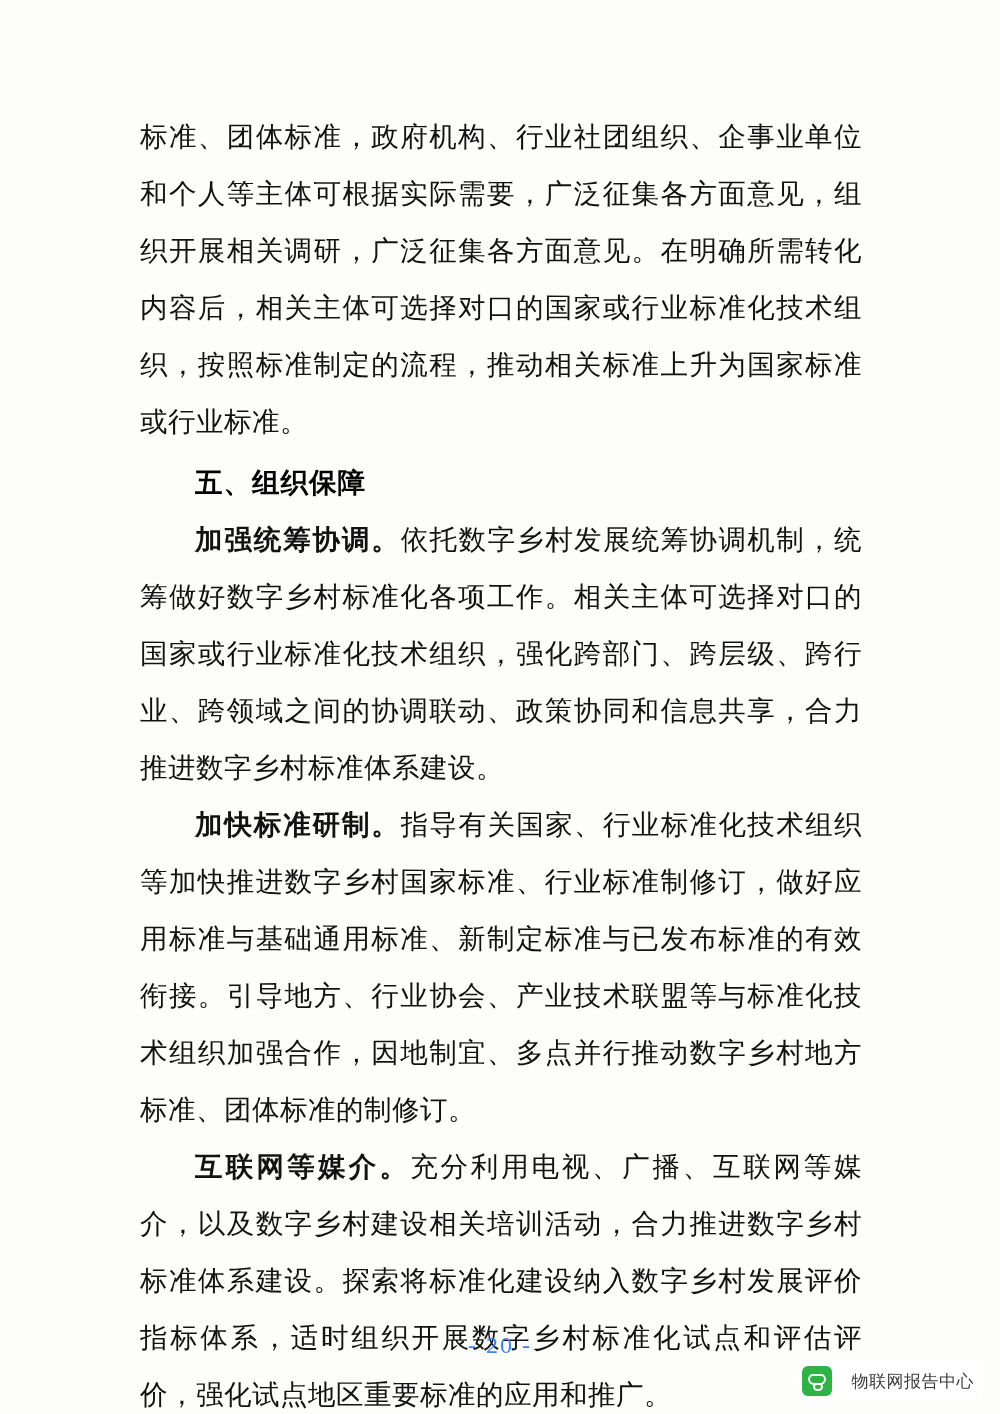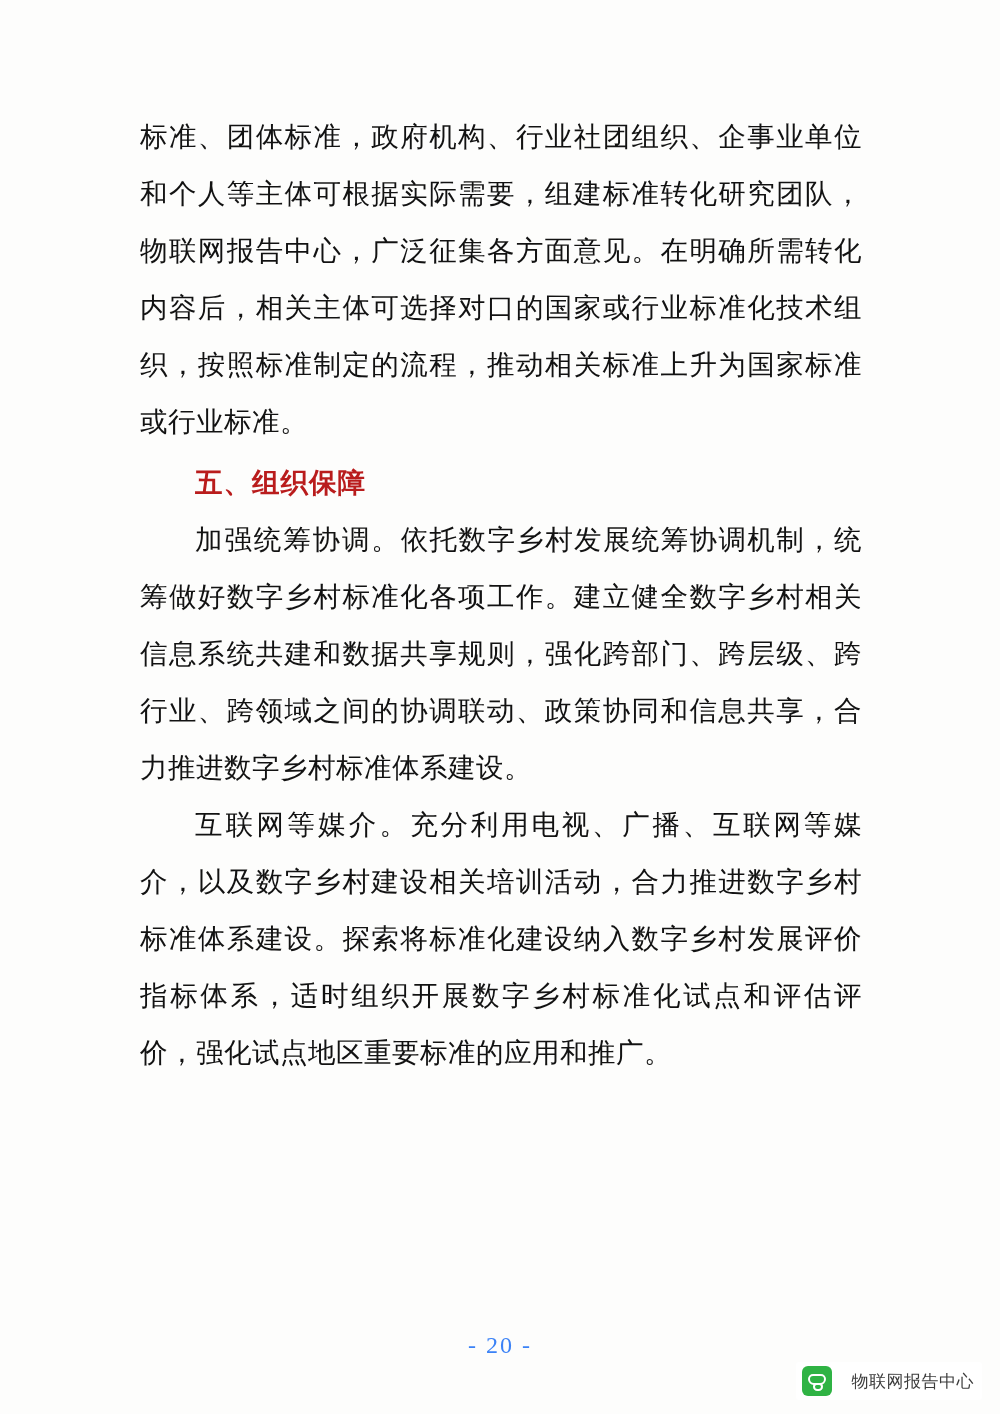--- a/index.html
+++ b/index.html
@@ -38,24 +38,24 @@
   p.indent {
     text-indent: 2em;
   }
   .heading {
     margin: 0;
     font-size: 27.5px;
     line-height: 57px;
     font-weight: bold;
     text-indent: 2em;
     letter-spacing: 1px;
-    color: #b91c1c;
+    color: #000000;
   }
   .lead {
-    font-weight: normal;
+    font-weight: bold;
     letter-spacing: 1px;
   }
   .spacer-sm { height: 4px; }
   .page-number {
     position: absolute;
     left: 0;
     right: 0;
     top: 1332px;
     text-align: center;
     font-size: 24px;
@@ -113,28 +113,29 @@
     white-space: nowrap;
   }
 </style>
 </head>
 <body>
 
 <div class="page">
 
   <div class="content">
 
-    <p class="para">标准、团体标准，政府机构、行业社团组织、企事业单位和个人等主体可根据实际需要，组建标准转化研究团队，物联网报告中心，广泛征集各方面意见。在明确所需转化内容后，相关主体可选择对口的国家或行业标准化技术组织，按照标准制定的流程，推动相关标准上升为国家标准或行业标准。</p>
+    <p class="para">标准、团体标准，政府机构、行业社团组织、企事业单位和个人等主体可根据实际需要，广泛征集各方面意见，组织开展相关调研，广泛征集各方面意见。在明确所需转化内容后，相关主体可选择对口的国家或行业标准化技术组织，按照标准制定的流程，推动相关标准上升为国家标准或行业标准。</p>
 
     <div class="spacer-sm"></div>
 
     <h2 class="heading">五、组织保障</h2>
 
-    <p class="para indent"><span class="lead">加强统筹协调。</span><span>依托数字乡村发展统筹协调机制，统筹做好数字乡村标准化各项工作。建立健全数字乡村相关信息系统共建和数据共享规则，强化跨部门、跨层级、跨行业、跨领域之间的协调联动、政策协同和信息共享，合力推进数字乡村标准体系建设。</span></p>
+    <p class="para indent"><span class="lead">加强统筹协调。</span><span>依托数字乡村发展统筹协调机制，统筹做好数字乡村标准化各项工作。相关主体可选择对口的国家或行业标准化技术组织，强化跨部门、跨层级、跨行业、跨领域之间的协调联动、政策协同和信息共享，合力推进数字乡村标准体系建设。</span></p>
 
+    <p class="para indent"><span class="lead">加快标准研制。</span><span>指导有关国家、行业标准化技术组织等加快推进数字乡村国家标准、行业标准制修订，做好应用标准与基础通用标准、新制定标准与已发布标准的有效衔接。引导地方、行业协会、产业技术联盟等与标准化技术组织加强合作，因地制宜、多点并行推动数字乡村地方标准、团体标准的制修订。</span></p>
 
     <p class="para indent"><span class="lead">互联网等媒介。</span><span>充分利用电视、广播、互联网等媒介，以及数字乡村建设相关培训活动，合力推进数字乡村标准体系建设。探索将标准化建设纳入数字乡村发展评价指标体系，适时组织开展数字乡村标准化试点和评估评价，强化试点地区重要标准的应用和推广。</span></p>
 
   </div>
 
   <div class="page-number">- 20 -</div>
 
   <div class="watermark">
     <div class="wm-logo"></div>
     <div class="wm-text">物联网报告中心</div>

